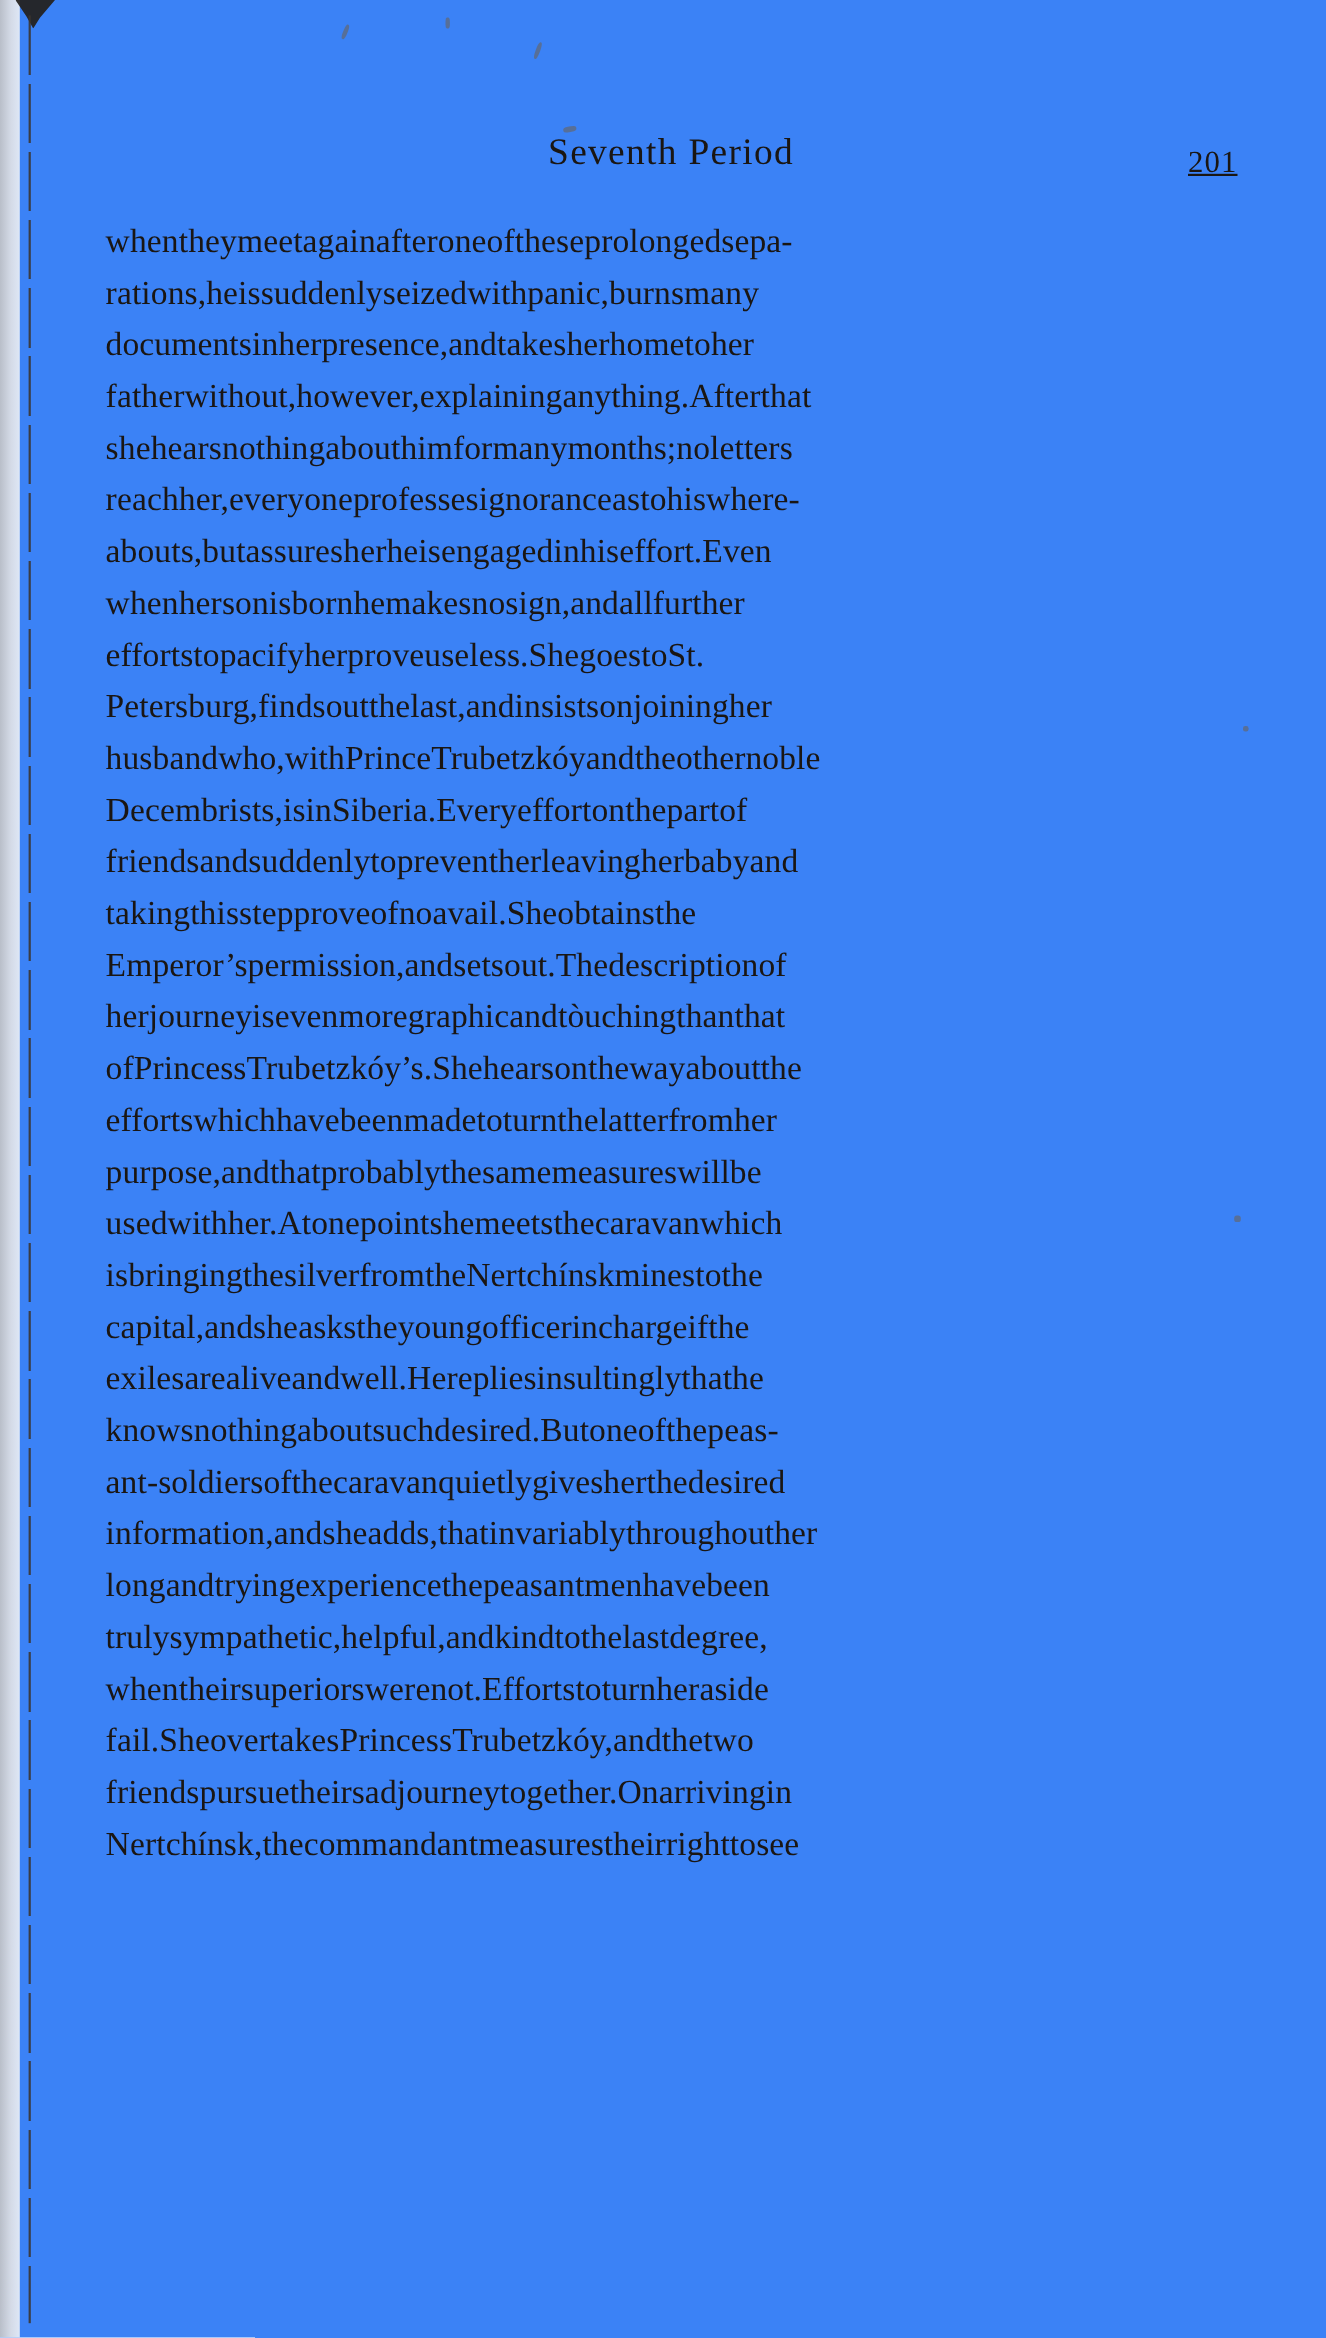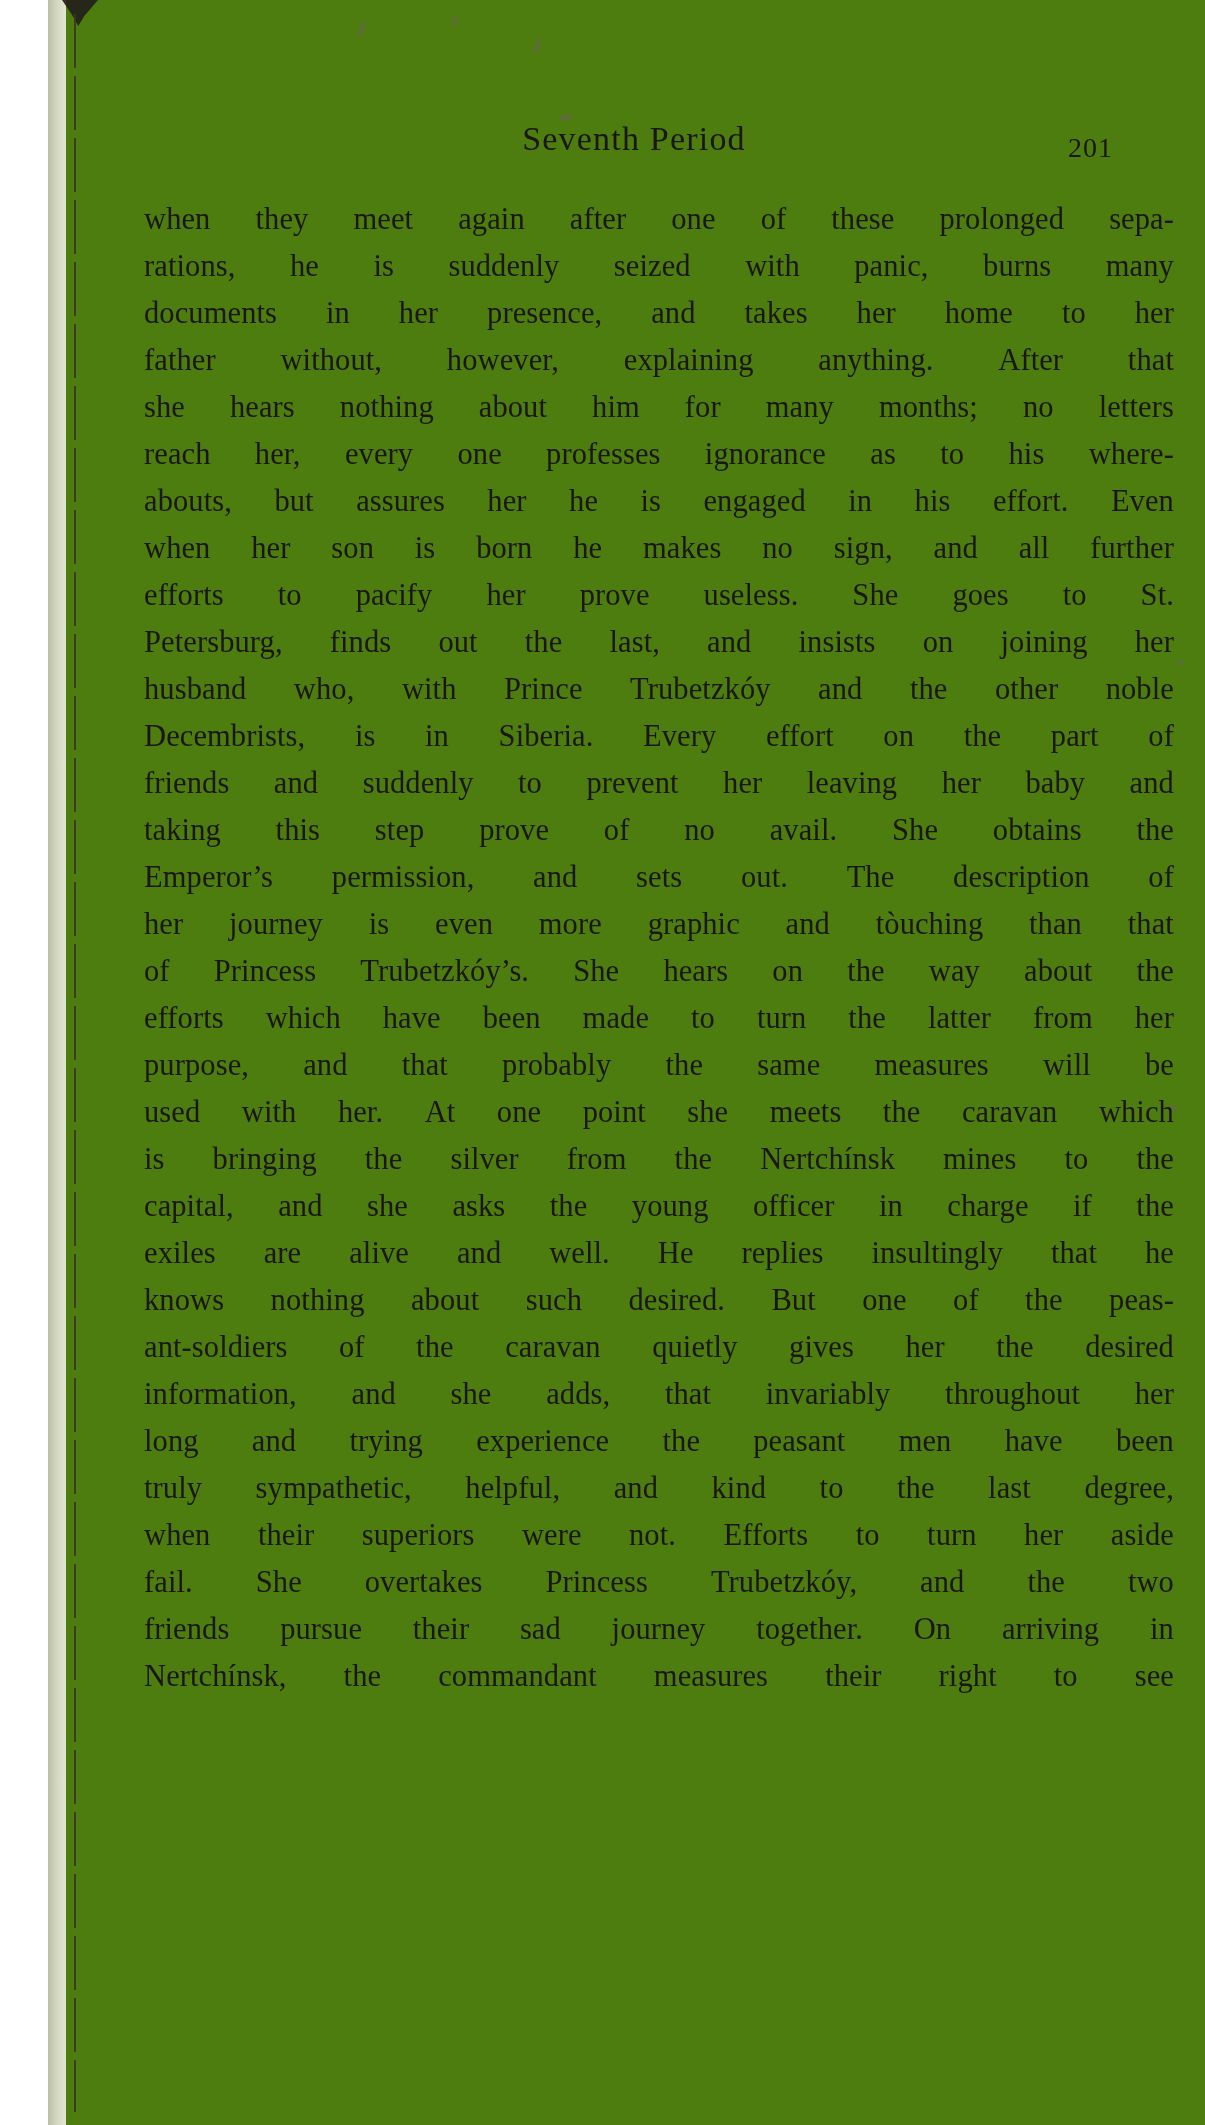--- a/index.html
+++ b/index.html
@@ -13,22 +13,21 @@
     position: relative;
     overflow: hidden;
     font-family: "Liberation Serif", serif;
     color: #1a1613;
   }
 
   
   .page {
     position: absolute;
     inset: 0;
-    background: #4d7c0f;
-    margin-left: 48px;
+    background: #3b82f6;
   }
 
   
   .gutter-shadow {
     position: absolute;
     left: 0;
     top: 0;
     width: 18px;
     height: 2125px;
     background: linear-gradient(to right, #cfc9c1 0%, #efeae4 55%, #fbf9f6 100%);
@@ -85,36 +84,37 @@
     position: absolute;
     left: 50%;
     transform: translateX(-50%);
     top: 0;
     font-size: 34px;
     letter-spacing: 1.2px;
     white-space: nowrap;
   }
   .header-folio {
     position: absolute;
-    right: 12px;
+    right: 0;
     top: 12px;
     font-size: 28px;
     letter-spacing: 1px;
+    text-decoration: underline;
   }
 
   
   .body-block {
     position: absolute;
     left: 96px;
     top: 196px;
     width: 1030px;
   }
   .line {
     display: flex;
-    justify-content: space-between;
+    justify-content: flex-start;
     font-size: 30.5px;
     line-height: 47px;
     white-space: pre;
     letter-spacing: 0.1px;
   }
   .line > span { display: inline-block; }
   .line .w { }
 </style>
 </head>
 <body>

